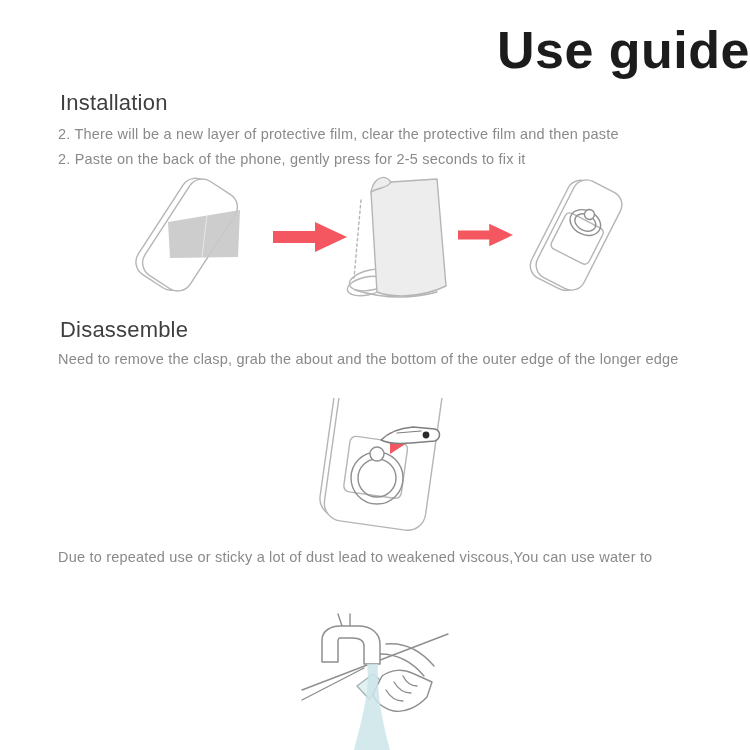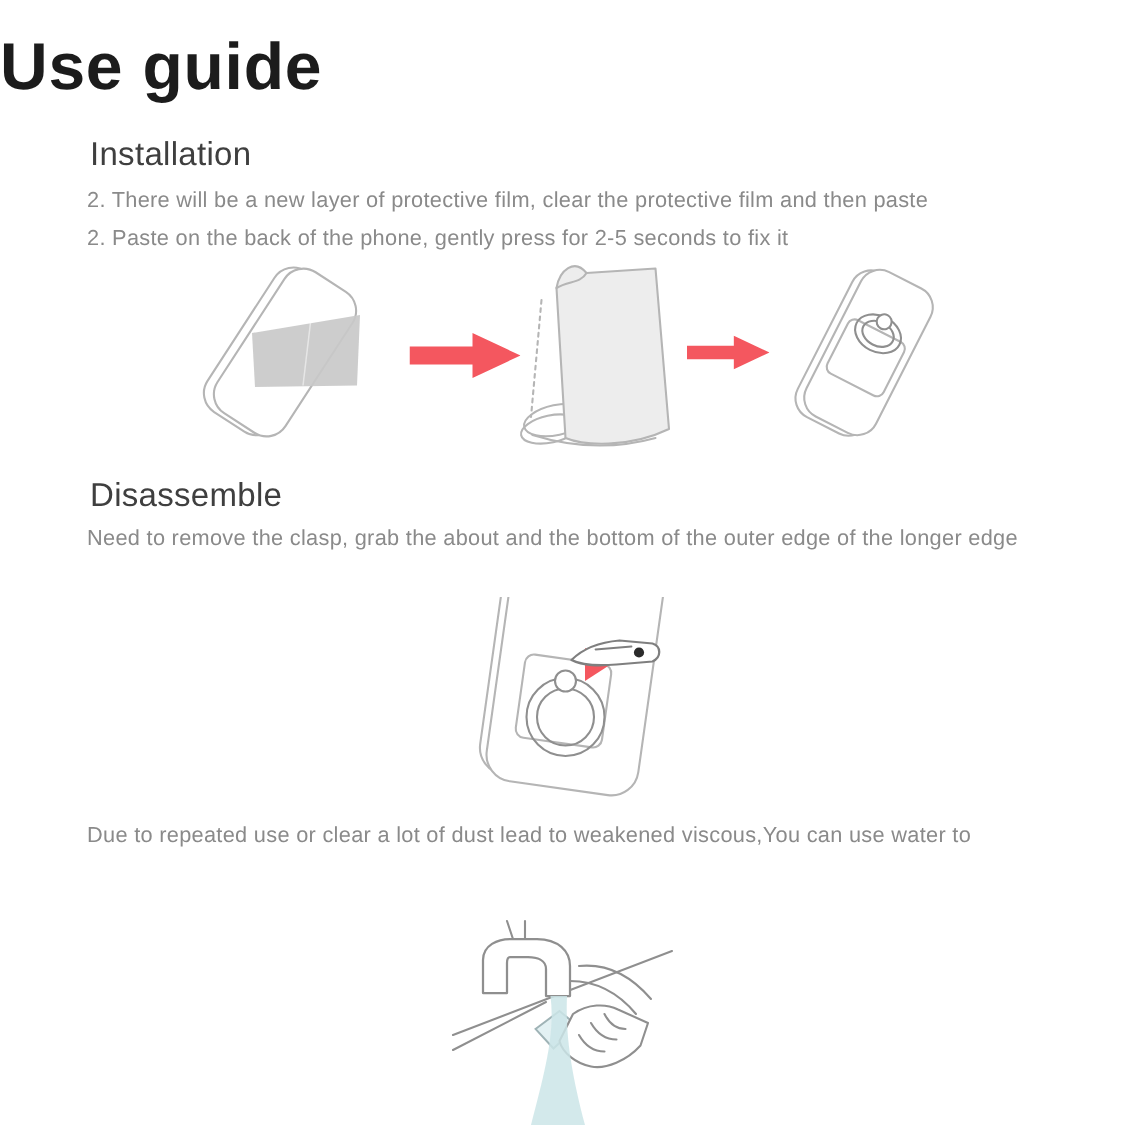--- a/index.html
+++ b/index.html
@@ -2,22 +2,22 @@
 <html style="--title-color: #1c1c1c; --heading-color: #3f3f3f; --body-color: #8a8a8a; --accent-red: #f4575f; --line-gray: #b5b5b5; --line-gray-dark: #8f8f8f; --film-gray: #c9c9c9; --film-light: #ededed; --water-blue: #cbe5e8; --plate-tint: #e3f1f3;"><head>
 <meta charset="utf-8">
 <style>
   html,body{margin:0;padding:0;background:#fff;}
   #canvas{
     position:relative;width:750px;height:750px;background:#fff;overflow:hidden;
     font-family:"Liberation Sans","DejaVu Sans",sans-serif;
   }
   .abs{position:absolute;text-align:center;}
   .page-title{
-    top:20px;left:0;width:750px;text-align:left;
-    font-size:44px;font-weight:700;letter-spacing:0.5px;color:var(--title-color);
+    top:20px;left:0;width:750px;text-align:right;
+    font-size:52px;font-weight:700;letter-spacing:0.5px;color:var(--title-color);
   }
   .sec-heading{
     left:60px;font-size:22px;font-weight:400;color:var(--heading-color);letter-spacing:0.2px;
   }
   .body-line{
     left:58px;font-size:14.5px;font-weight:400;color:var(--body-color);letter-spacing:0.2px;white-space:nowrap;
   }
   
   .ln{fill:none;stroke:var(--line-gray);stroke-width:1.4;stroke-linecap:round;stroke-linejoin:round;}
   .lnd{fill:none;stroke:var(--line-gray-dark);stroke-width:1.4;stroke-linecap:round;stroke-linejoin:round;}
@@ -99,21 +99,21 @@
       <circle cx="84" cy="56" r="7" class="faced"></circle>
       <polygon points="97,34 114,45 97,56" class="red"></polygon>
       <g>
         <path d="M88,42 C96,34 108,30 120,29 L142,31 C148,33 148,40 142,43 L118,45 C106,46 96,46 88,42 Z" fill="#ffffff" stroke="#7f7f7f" stroke-width="1.5" stroke-linejoin="round"></path>
         <path d="M104,35 L128,33" fill="none" stroke="#7f7f7f" stroke-width="1.2" stroke-linecap="round"></path>
         <circle cx="133" cy="37" r="3.4" fill="#2b2b2b"></circle>
       </g>
     </svg>
   </div>
 
-  <div class="abs body-line" style="top:549px;">Due to repeated use or clear a lot of dust lead to weakened viscous,You can use water to</div>
+  <div class="abs body-line" style="top:549px;">Due to repeated use or sticky a lot of dust lead to weakened viscous,You can use water to</div>
 
   <div class="abs" style="left:300px;top:612px;">
     <svg width="150" height="138" viewBox="0 0 150 138">
 
       <path class="lnd" d="M2,78 L148,22"></path>
       <path class="lnd" d="M2,88 L64,56"></path>
       <path class="lnd" d="M86,32 C106,30 122,40 134,54"></path>
       <path class="lnd" d="M80,42 C100,42 114,52 124,64"></path>
 
       <path d="M42,14 L38,2 M50,14 L50,2" class="lnd"></path>

